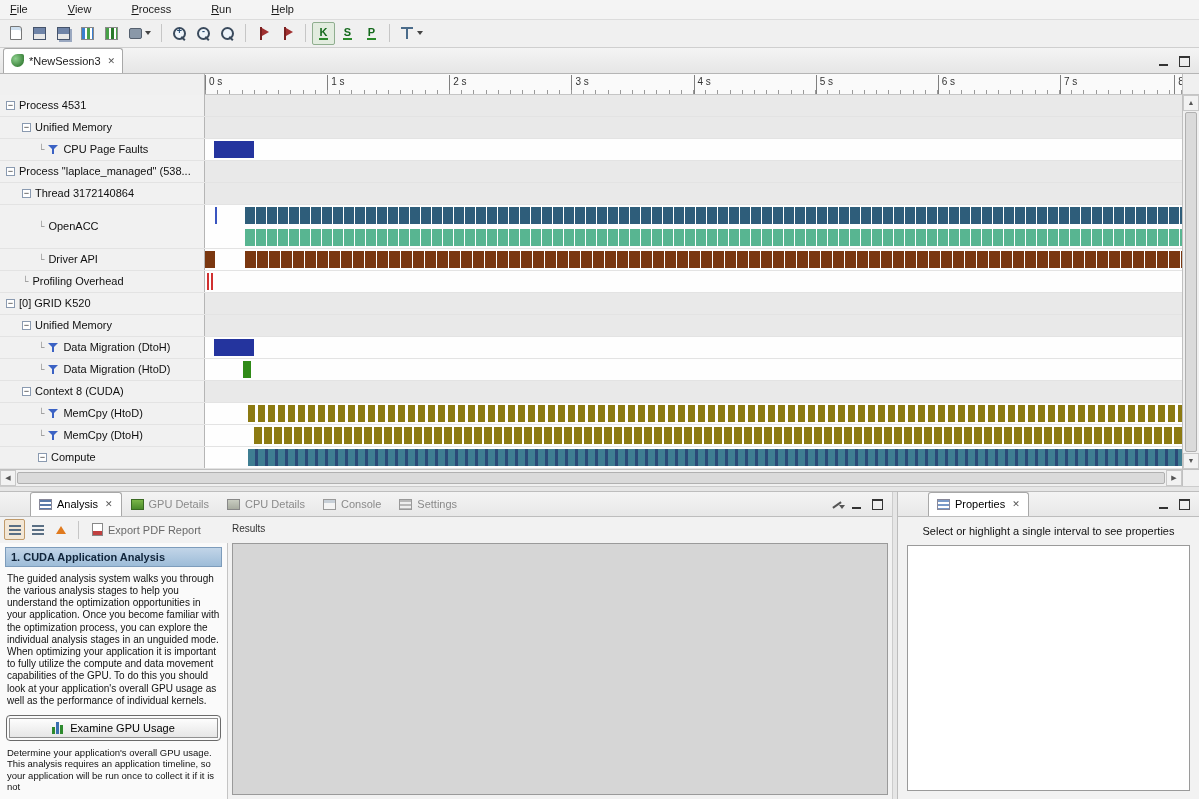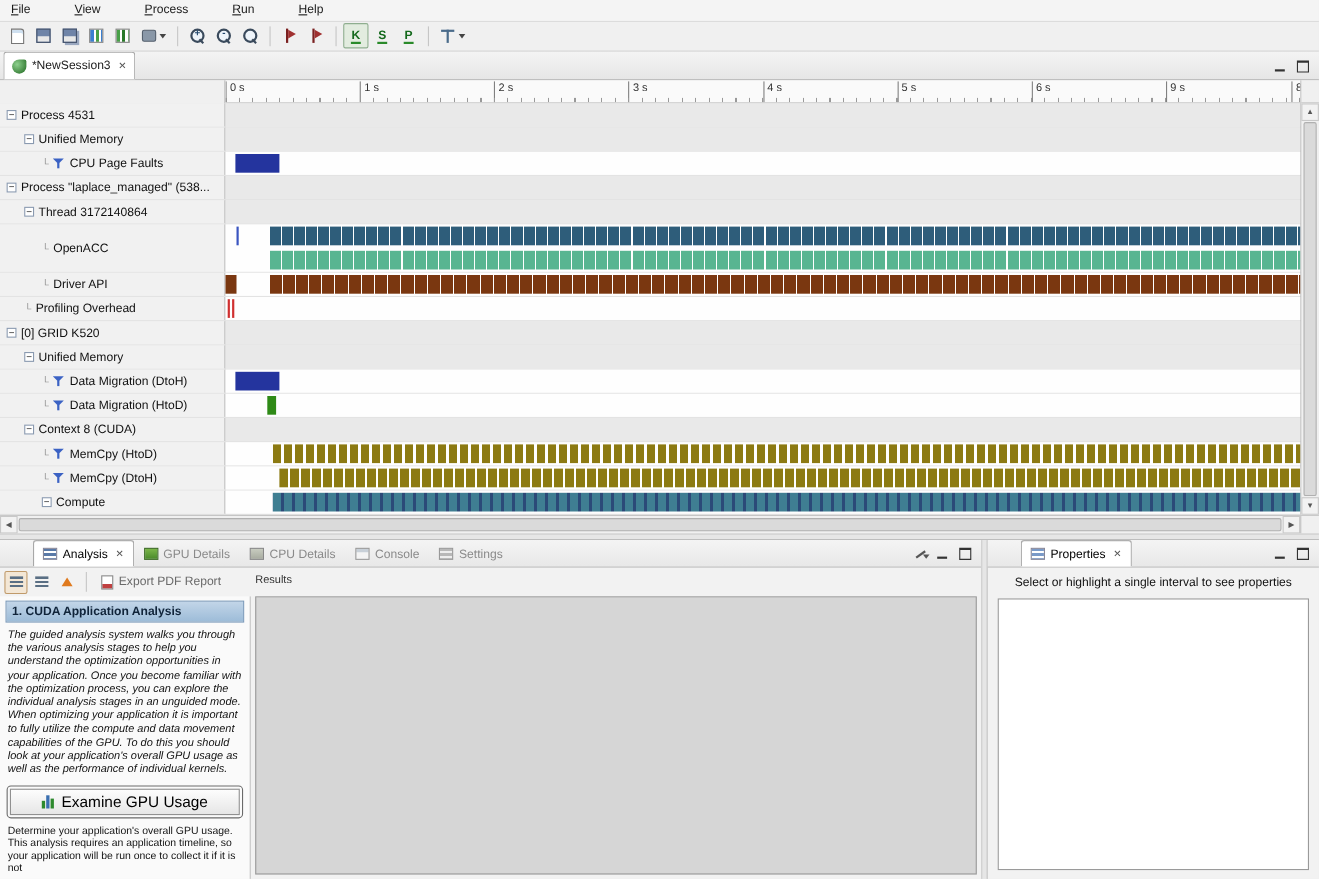--- a/index.html
+++ b/index.html
@@ -108,23 +108,23 @@
   .abtn.pressed { border:1px solid #c09a6a; background:#f3e7d6; }
   .ic-list { width:12px; height:10px; background:repeating-linear-gradient(180deg,#5a6f84 0 2px,transparent 2px 4px); }
   .ic-up { width:0; height:0; border-left:5px solid transparent; border-right:5px solid transparent; border-bottom:8px solid #e07a1e; }
   .export-btn { display:flex; align-items:center; gap:5px; padding:2px 6px; color:#6a6a6a; }
   .ic-pdf { width:11px; height:13px; background:#fff; border:1px solid #888; box-shadow:inset 0 -4px 0 #c04040; }
   .results-label { position:absolute; left:232px; top:6px; color:#333; font-size:10px; }
 
   .apane-content { flex:1; display:flex; overflow:hidden; }
   .aleft { width:228px; min-width:228px; background:#fafafa; border-right:1px solid #c4c4c4; padding:4px 5px; display:flex; flex-direction:column; overflow:hidden; }
   .aheader { background:linear-gradient(#c2d5e8,#9dbcd8); border:1px solid #7d9cbb; padding:3px 5px; font-weight:bold; color:#10243a; font-size:11px; }
-  .abody { padding:6px 2px; font-size:10px; line-height:1.22; color:#111;font-style:italic; }
+  .abody { padding:6px 2px; font-size:10px; line-height:1.22; color:#111; }
   .gpu-btn-wrap { border:1px solid #6a6a6a; border-radius:4px; padding:2px; margin:2px 1px 4px 1px; }
-  .gpu-btn { width:100%; display:flex; align-items:center; justify-content:center; gap:6px; padding:3px 12px; border:1px solid #909090; background:linear-gradient(#fdfdfd,#e6e6e6); font-size:14px; color:#000; }
+  .gpu-btn { width:100%; display:flex; align-items:center; justify-content:center; gap:6px; padding:3px 12px; border:1px solid #909090; background:linear-gradient(#fdfdfd,#e6e6e6); font-size:11px; color:#000; }
   .ic-bars { width:12px; height:12px; display:flex; align-items:flex-end; gap:1px; }
   .ic-bars i { display:block; width:3px; background:#2e8a2e; }
   .ic-bars i:nth-child(1){ height:7px; }
   .ic-bars i:nth-child(2){ height:12px; background:#3a6fb0; }
   .ic-bars i:nth-child(3){ height:9px; }
   .afooter { font-size:9.5px; line-height:1.2; color:#111; padding:2px 2px; }
 
   .aresults { flex:1; display:flex; flex-direction:column; padding:0 4px 4px 4px; }
   .results-box { flex:1; background:#d6d6d6; border:1px solid #9a9a9a; }
 
@@ -220,21 +220,21 @@
       <div class="ruler-row">
         <div class="ruler-spacer"></div>
         <div class="ruler">
             <div class="ruler-tick" style="left: 0%;">0 s</div>
             <div class="ruler-tick" style="left: 12.5%;">1 s</div>
             <div class="ruler-tick" style="left: 25%;">2 s</div>
             <div class="ruler-tick" style="left: 37.5%;">3 s</div>
             <div class="ruler-tick" style="left: 50%;">4 s</div>
             <div class="ruler-tick" style="left: 62.5%;">5 s</div>
             <div class="ruler-tick" style="left: 75%;">6 s</div>
-            <div class="ruler-tick" style="left: 87.5%;">9 s</div>
+            <div class="ruler-tick" style="left: 87.5%;">7 s</div>
             <div class="ruler-tick" style="left: 99.2%;">8</div>
           </div>
       </div>
       <div class="rows">
           <div class="t-row" style="height: 22px;">
             <div class="t-label" style="padding-left: 6px;">
               <span class="expander">−</span>
               <span class="t-text">Process 4531</span>
             </div>
             <div class="t-track empty"></div>

